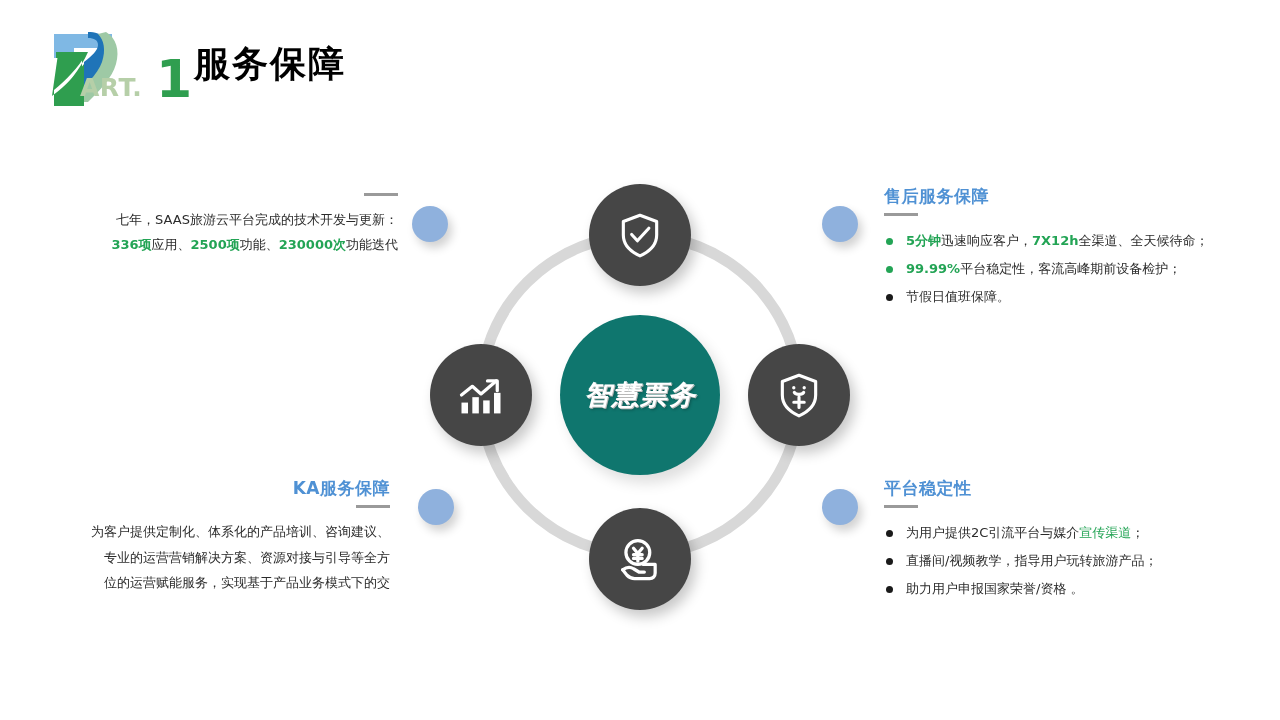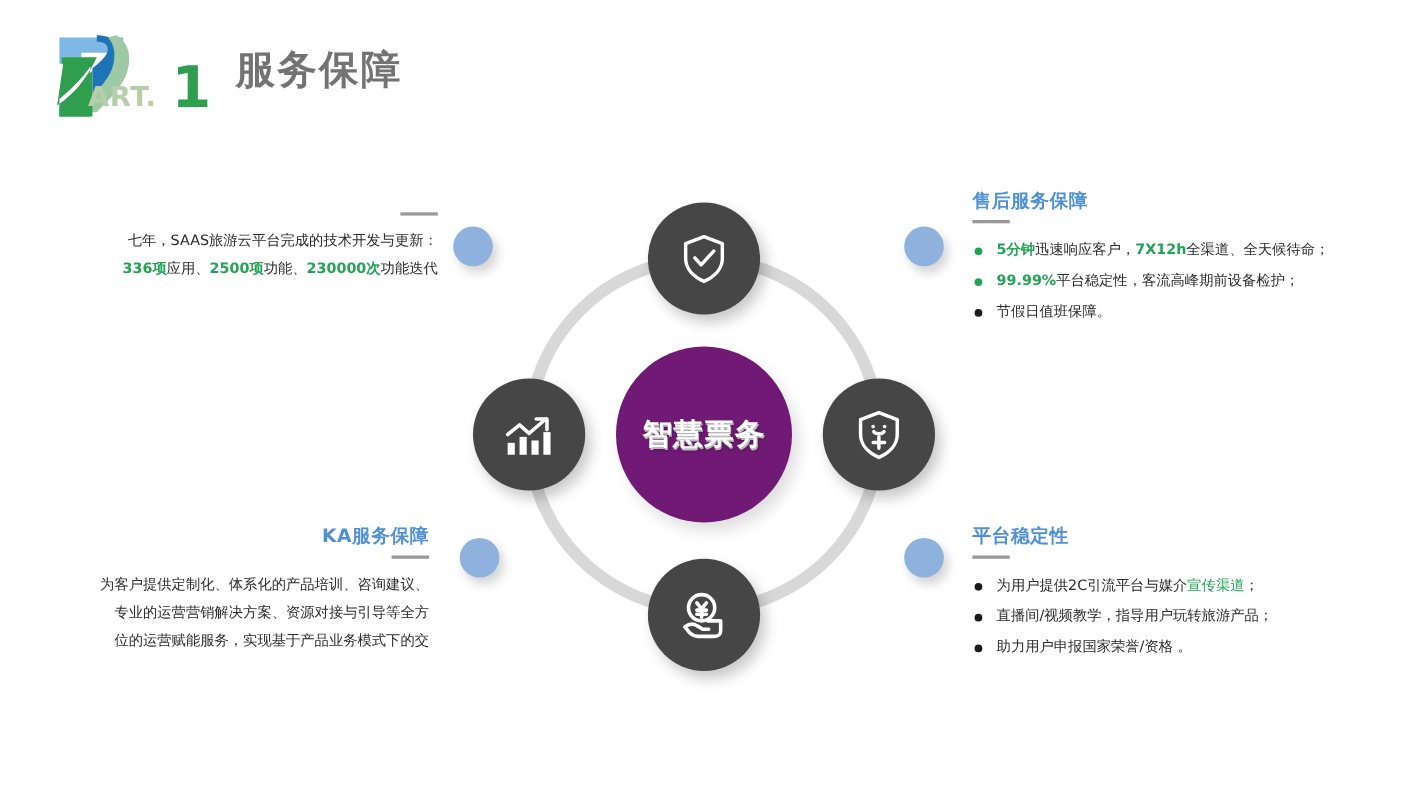--- a/index.html
+++ b/index.html
@@ -27,23 +27,23 @@
   }
   #logo-mark {
     position: relative;
     width: 150px;
     height: 92px;
   }
   #logo-mark svg { display: block; }
   #page-title {
     font-size: 36px;
     font-weight: 700;
-    color: #737373;
+    color: #000000;
     letter-spacing: 2px;
-    margin-left: 20px;
+    margin-left: 0;
     line-height: 1;
     white-space: nowrap;
   }
 
   
   #diagram {
     position: absolute;
     left: 430px;
     top: 170px;
     width: 420px;
@@ -59,25 +59,26 @@
     border: 11px solid #d8d8d8;
     box-sizing: border-box;
   }
   #center-circle {
     position: absolute;
     left: 130px;
     top: 145px;
     width: 160px;
     height: 160px;
     border-radius: 50%;
-    background: #701a75;
+    background: #0f766e;
     box-shadow: 6px 8px 14px rgba(0,0,0,0.13);
     display: flex;
     align-items: center;
     justify-content: center;
+    font-style: italic;
   }
   #center-label {
     font-size: 27px;
     font-weight: 700;
     color: #ffffff;
     letter-spacing: 1px;
     text-shadow: 1px 1px 0 #b9b9b9, 2px 2px 3px rgba(0,0,0,0.28);
     white-space: nowrap;
   }
   .node {
@@ -111,21 +112,21 @@
   #dot-bl { left: 418px; top: 489px; }
   #dot-br { left: 822px; top: 489px; }
 
   
   .panel { position: absolute; }
   .panel-left  { width: 330px; text-align: right; }
   .panel-right { width: 330px; text-align: left; }
 
   #panel-tech { left: 68px;  top: 186px; }
   #panel-ka   { left: 60px;  top: 478px; }
-  #panel-after{ left: 884px; top: 173px; }
+  #panel-after{ left: 884px; top: 186px; }
   #panel-value{ left: 884px; top: 478px; }
 
   .panel-heading {
     font-size: 17px;
     font-weight: 700;
     color: #4f91d4;
     letter-spacing: 0.5px;
     line-height: 1.2;
     white-space: nowrap;
   }

